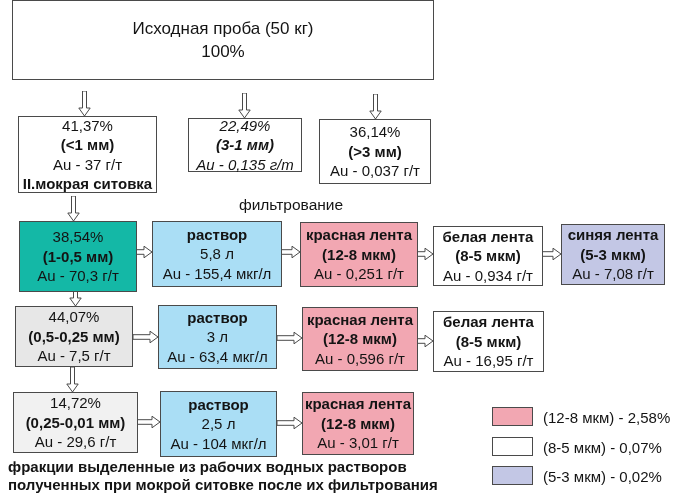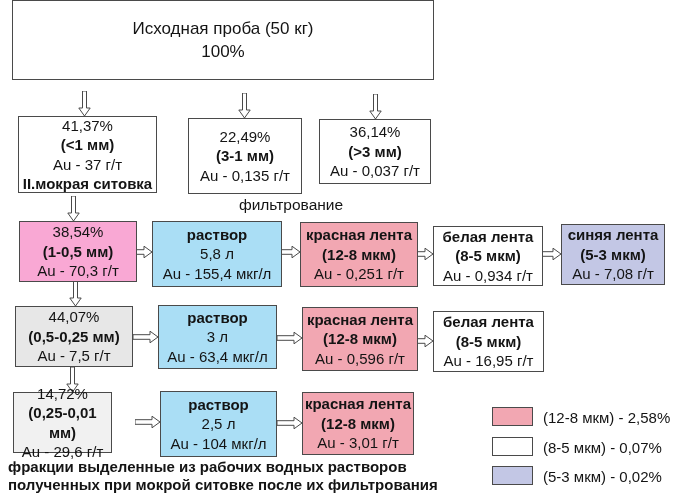--- a/index.html
+++ b/index.html
@@ -103,34 +103,34 @@
     <div>Исходная проба (50 кг)</div>
     <div>100%</div>
   </div>
 
   <div class="box" style="left:18px;top:116px;width:139px;height:77px;">
     <div>41,37%</div>
     <div class="b">(&lt;1 мм)</div>
     <div>Au - 37 г/т</div>
     <div class="b">II.мокрая ситовка</div>
   </div>
-  <div class="box" style="left:188px;top:118px;width:114px;height:76px;">
+  <div class="box" style="left:188px;top:118px;width:114px;height:54px;font-style:italic;">
     <div>22,49%</div>
     <div class="b">(3-1 мм)</div>
     <div>Au - 0,135 г/т</div>
   </div>
   <div class="box" style="left:319px;top:119px;width:112px;height:65px;">
     <div>36,14%</div>
     <div class="b">(&gt;3 мм)</div>
     <div>Au - 0,037 г/т</div>
   </div>
 
   <div class="flabel" style="left:171px;top:196px;width:240px;">фильтрование</div>
 
-  <div class="box" style="left: 19px; top: 221px; width: 118px; height: 61px; background-color: #f9a8d4;">
+  <div class="box" style="left: 19px; top: 221px; width: 118px; height: 71px; background-color: #14b8a6;">
     <div>38,54%</div>
     <div class="b">(1-0,5 мм)</div>
     <div>Au - 70,3 г/т</div>
   </div>
   <div class="box" style="left: 152px; top: 221px; width: 130px; height: 66px; background-color: rgb(170, 222, 245);">
     <div class="b">раствор</div>
     <div>5,8 л</div>
     <div>Au - 155,4 мкг/л</div>
   </div>
   <div class="box" style="left: 300px; top: 222px; width: 118px; height: 65px; background-color: rgb(242, 167, 178);">
@@ -163,21 +163,21 @@
     <div class="b">красная лента</div>
     <div class="b">(12-8 мкм)</div>
     <div>Au - 0,596 г/т</div>
   </div>
   <div class="box" style="left:433px;top:311px;width:111px;height:61px;">
     <div class="b">белая лента</div>
     <div class="b">(8-5 мкм)</div>
     <div>Au - 16,95 г/т</div>
   </div>
 
-  <div class="box" style="left: 13px; top: 392px; width: 99px; height: 61px; background-color: rgb(241, 241, 241);">
+  <div class="box" style="left: 13px; top: 392px; width: 125px; height: 61px; background-color: rgb(241, 241, 241);">
     <div>14,72%</div>
     <div class="b">(0,25-0,01 мм)</div>
     <div>Au - 29,6 г/т</div>
   </div>
   <div class="box" style="left: 160px; top: 391px; width: 117px; height: 66px; background-color: rgb(170, 222, 245);">
     <div class="b">раствор</div>
     <div>2,5 л</div>
     <div>Au - 104 мкг/л</div>
   </div>
   <div class="box" style="left: 302px; top: 392px; width: 112px; height: 63px; background-color: rgb(242, 167, 178);">

